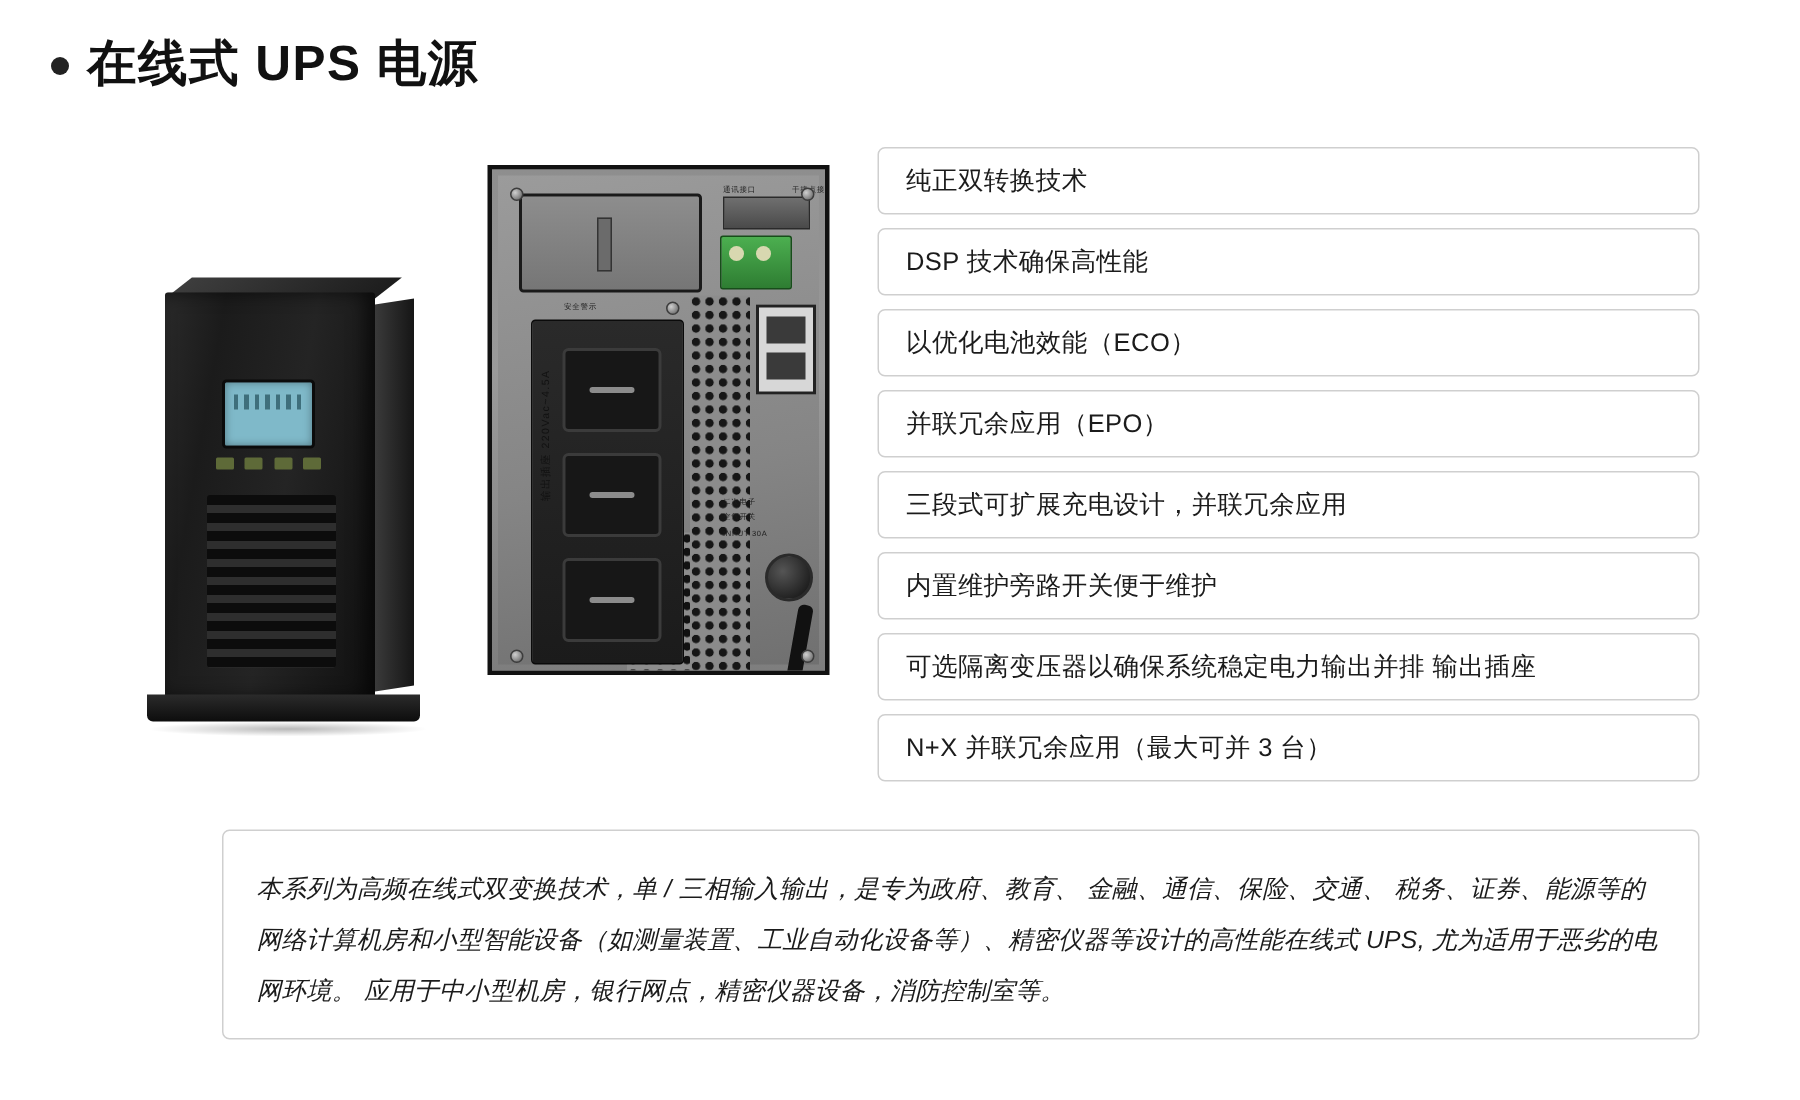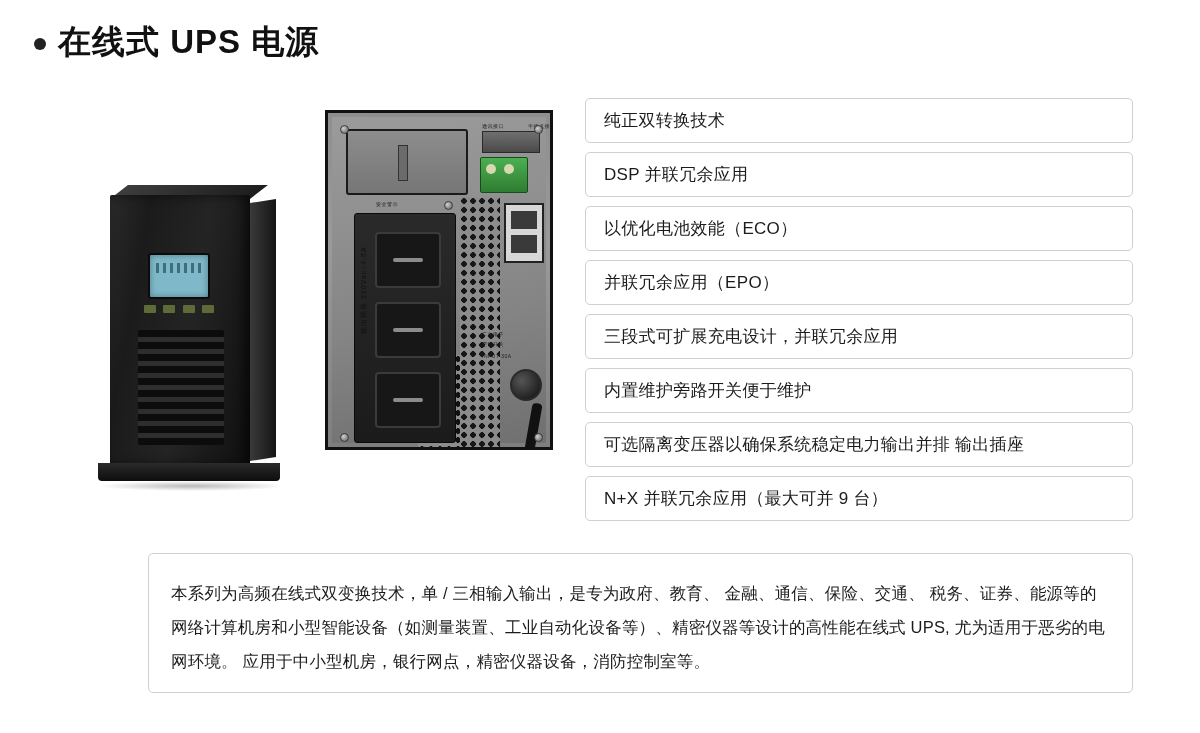--- a/index.html
+++ b/index.html
@@ -355,20 +355,21 @@
     position: absolute;
     left: 148px;
     top: 553px;
     width: 985px;
     height: 140px;
     border: 1px solid #cfcfcf;
     border-radius: 5px;
     box-sizing: border-box;
     padding: 22px 22px 0 22px;
     background: #fff;
+    font-style: italic;
   }
   .desc-text {
     font-size: 16.5px;
     line-height: 34px;
     color: #1b1b1b;
     letter-spacing: .2px;
   }
 </style>
 </head>
 <body>
@@ -427,24 +428,24 @@
       <span class="screw" style="left:202px; top:8px;"></span>
       <span class="screw" style="left:8px; top:316px;"></span>
       <span class="screw" style="left:202px; top:316px;"></span>
       <span class="screw" style="left:112px; top:84px;"></span>
     </div>
   </div>
 </div>
 
 <div class="features">
   <div class="feature-item">纯正双转换技术</div>
-  <div class="feature-item">DSP 并联冗余应用</div>
+  <div class="feature-item">DSP 技术确保高性能</div>
   <div class="feature-item">以优化电池效能（ECO）</div>
   <div class="feature-item">并联冗余应用（EPO）</div>
   <div class="feature-item">三段式可扩展充电设计，并联冗余应用</div>
   <div class="feature-item">内置维护旁路开关便于维护</div>
   <div class="feature-item">可选隔离变压器以确保系统稳定电力输出并排 输出插座</div>
-  <div class="feature-item">N+X 并联冗余应用（最大可并 9 台）</div>
+  <div class="feature-item">N+X 并联冗余应用（最大可并 3 台）</div>
 </div>
 
 <div class="desc-box">
   <div class="desc-text">本系列为高频在线式双变换技术，单 / 三相输入输出，是专为政府、教育、 金融、通信、保险、交通、 税务、证券、能源等的网络计算机房和小型智能设备（如测量装置、工业自动化设备等）、精密仪器等设计的高性能在线式 UPS, 尤为适用于恶劣的电网环境。 应用于中小型机房，银行网点，精密仪器设备，消防控制室等。</div>
 </div>
 
 </body></html>

